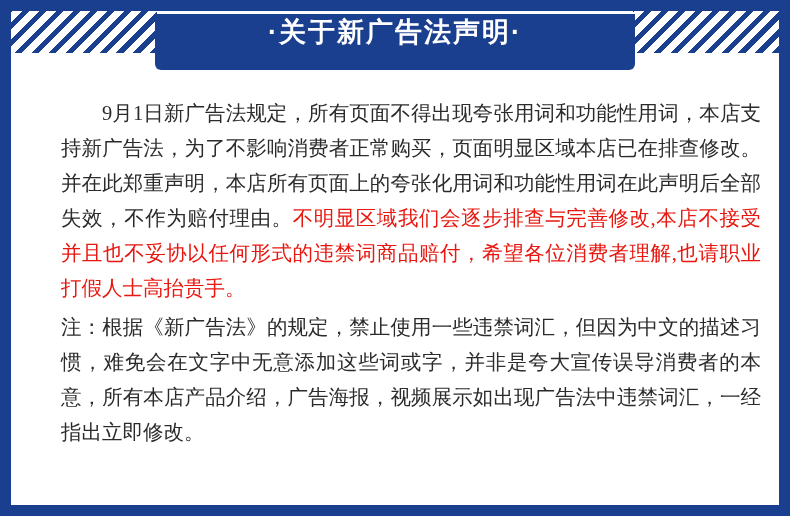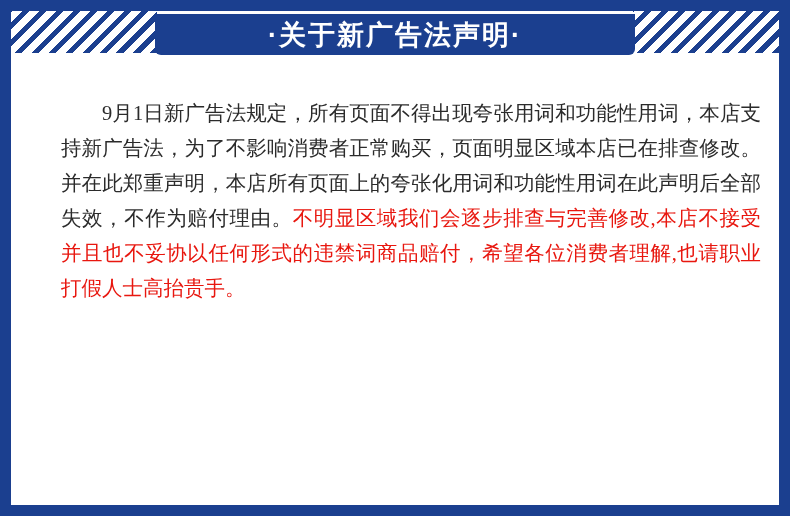--- a/index.html
+++ b/index.html
@@ -39,25 +39,25 @@
     box-sizing: border-box;
     border: 2px solid #1b3f8f;
     background: #ffffff;
   }
   
   .banner {
     position: absolute;
     left: 155px;
     top: 14px;
     width: 480px;
-    height: 41px;
+    height: 56px;
     background: #1b3f8f;
     border-radius: 0 0 6px 6px;
     display: flex;
-    align-items: center;
+    align-items: flex-start;
     justify-content: center;
     z-index: 5;
   }
   .banner-title {
     color: #ffffff;
     font-size: 27px;
     font-weight: bold;
     letter-spacing: 2px;
     font-family: "Liberation Sans", "DejaVu Sans", sans-serif;
     white-space: nowrap;
@@ -121,15 +121,16 @@
   <div class="hatch hatch-right"></div>
 
   <div class="frame-inner"></div>
 
   <div class="banner">
     <span class="banner-title">·关于新广告法声明·</span>
   </div>
 
   <div class="content">
     <p class="para indent"><span>9月1日新广告法规定，所有页面不得出现夸张用词和功能性用词，本店支持新广告法，为了不影响消费者正常购买，页面明显区域本店已在排查修改。并在此郑重声明，本店所有页面上的夸张化用词和功能性用词在此声明后全部失效，不作为赔付理由。</span><span class="red">不明显区域我们会逐步排查与完善修改,本店不接受并且也不妥协以任何形式的违禁词商品赔付，希望各位消费者理解,也请职业打假人士高抬贵手。</span></p>
+    <p class="para note">注：根据《新广告法》的规定，禁止使用一些违禁词汇，但因为中文的描述习惯，难免会在文字中无意添加这些词或字，并非是夸大宣传误导消费者的本意，所有本店产品介绍，广告海报，视频展示如出现广告法中违禁词汇，一经指出立即修改。</p>
   </div>
 
 </div>
 
 </body></html>

